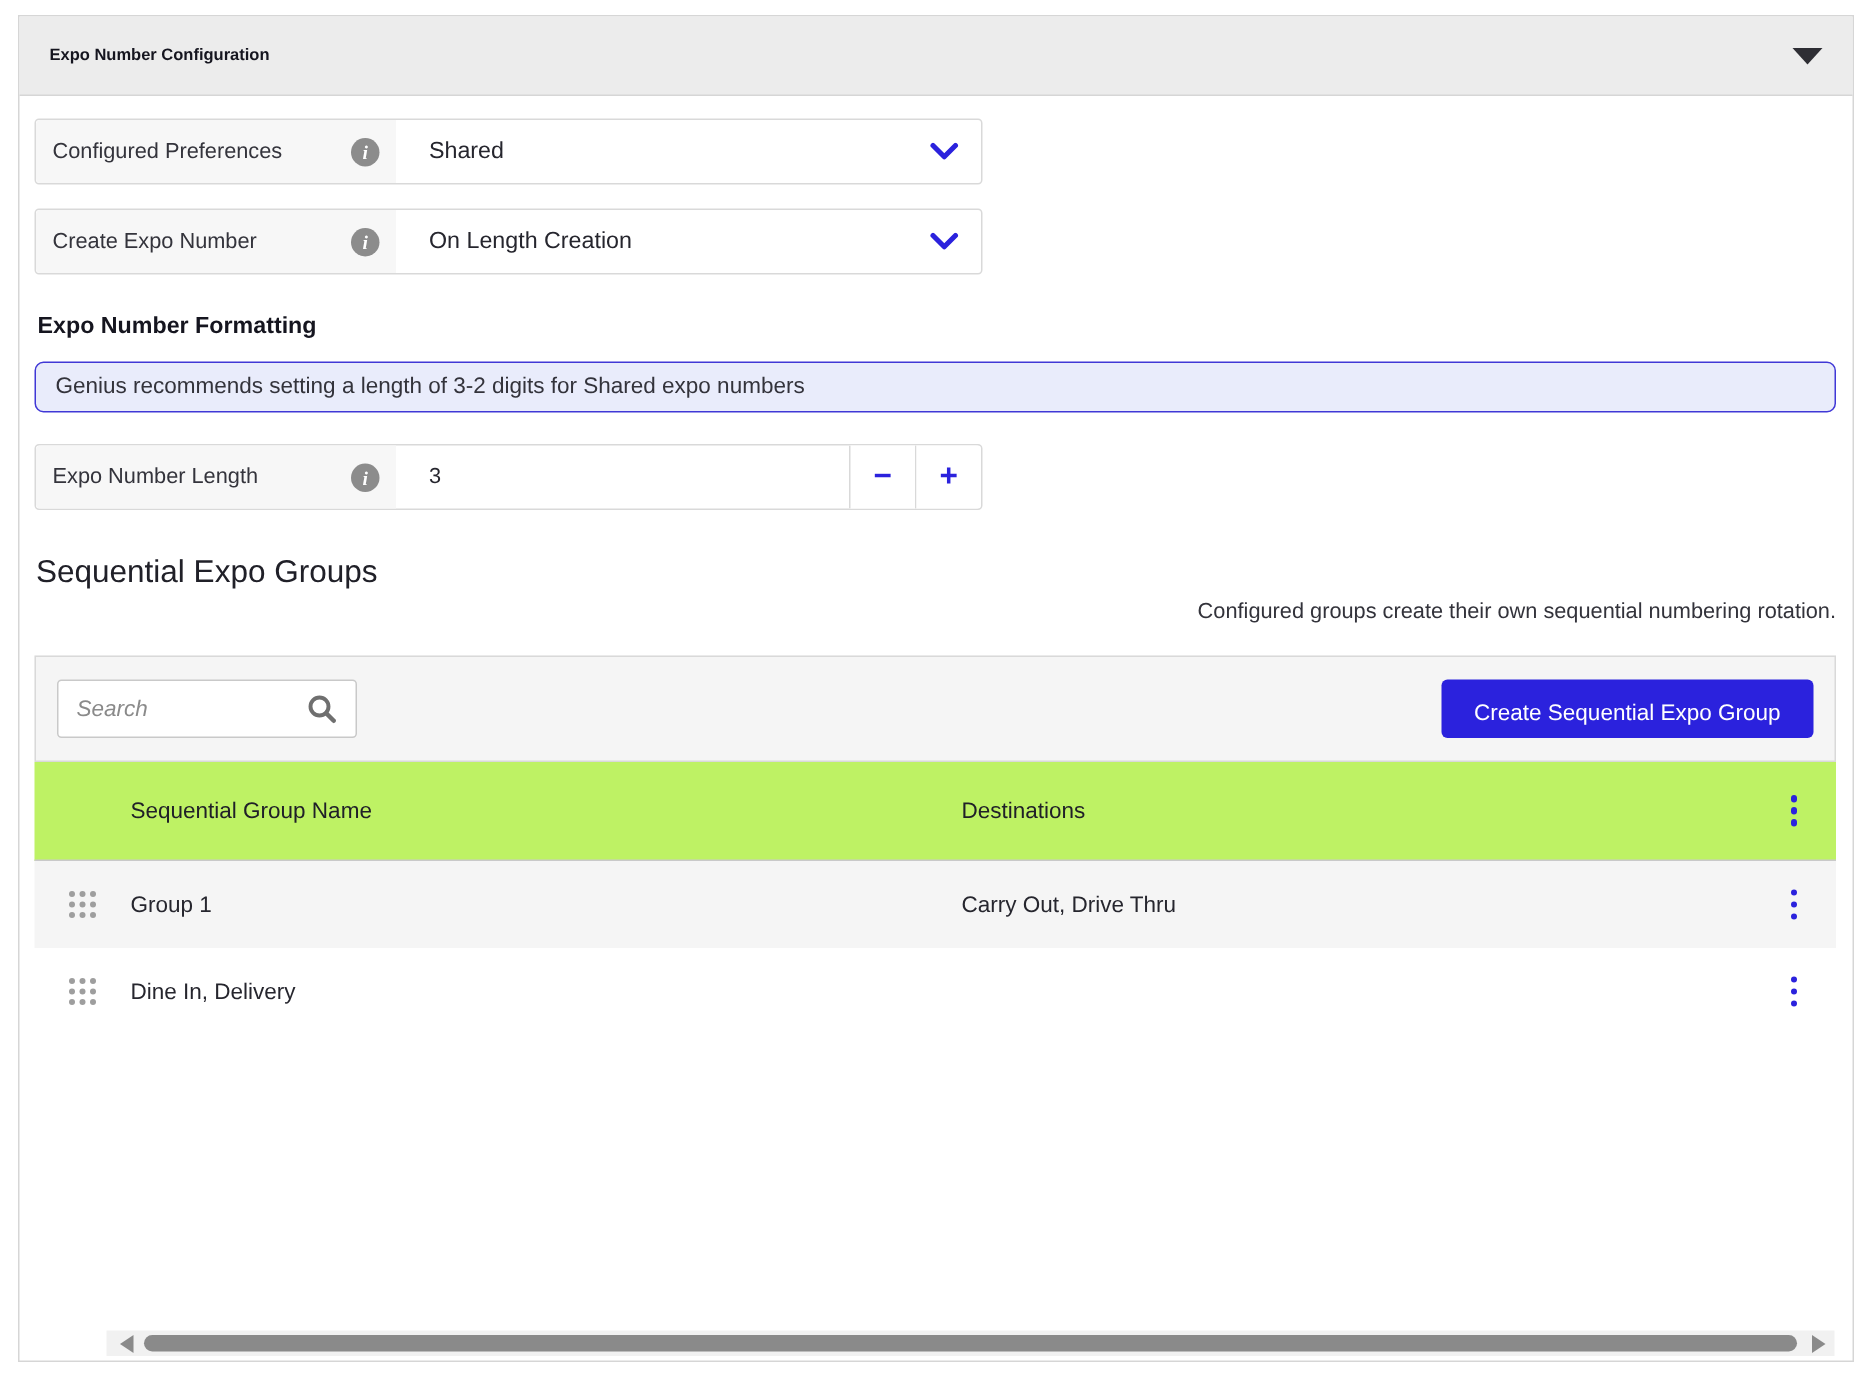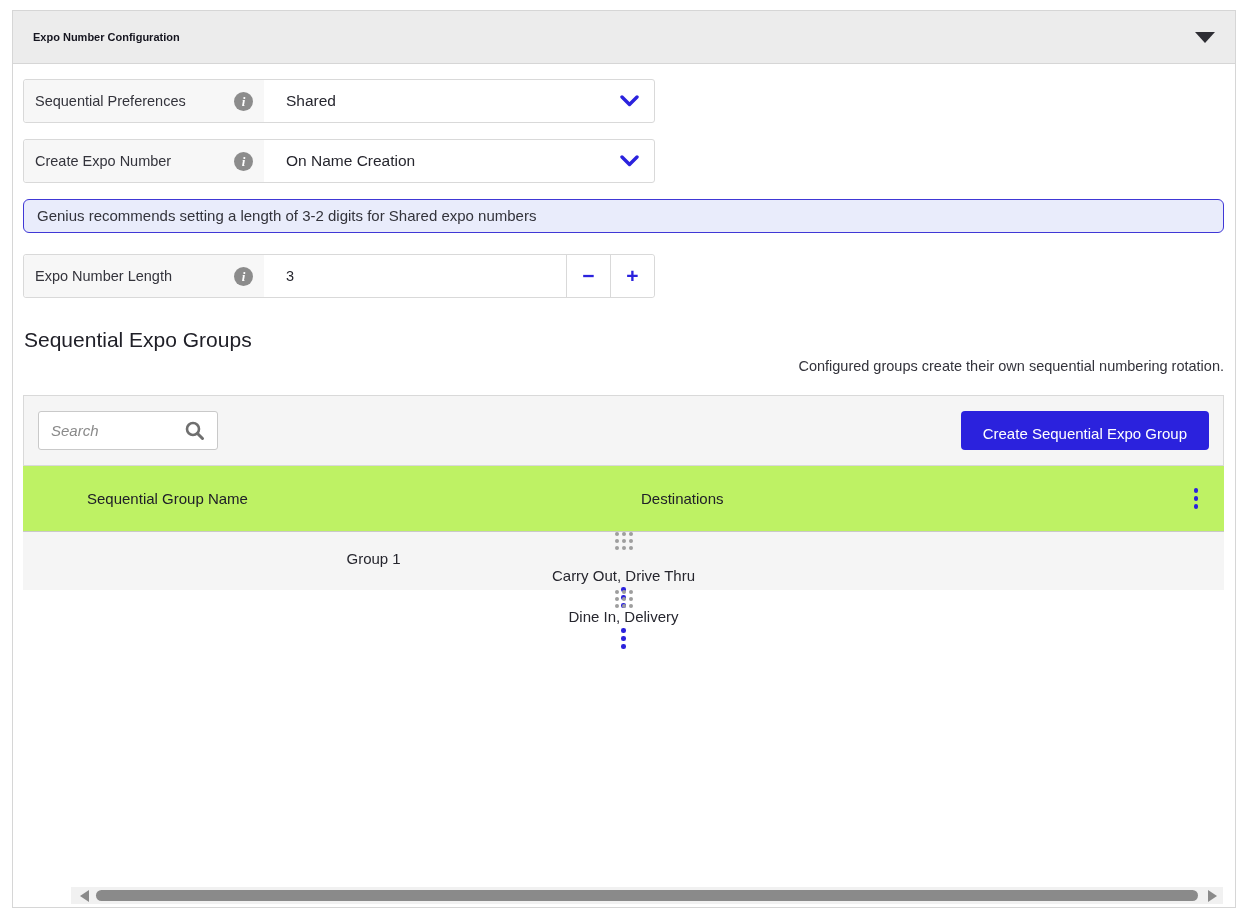--- a/index.html
+++ b/index.html
@@ -67,41 +67,41 @@
     margin: 30px 0 6px 1px; }
   .groups-sub { font-size: 14.5px; color: #33333b; margin-bottom: 21px; text-align: right; }
 
   
   .toolbar {
     border: 1px solid #d9d9d9; background: #f5f5f5; height: 71px;
     display: flex; align-items: center; justify-content: space-between;
     padding: 0 14px;
   }
   .search-box {
-    width: 180px; height: 39px; background: #fff; border: 1px solid #c9c9c9;
+    width: 200px; height: 39px; background: #fff; border: 1px solid #c9c9c9;
     border-radius: 3px; display: flex; align-items: center; padding: 0 12px;
   }
   .search-box input {
     border: none; outline: none; flex: 1; min-width: 0; font-size: 15px;
     font-style: italic; color: #555; background: transparent;
     font-family: "Liberation Sans", sans-serif;
   }
   .search-box input::placeholder { color: #8a8a8a; font-style: italic; }
   .create-btn {
     height: 39px; padding: 14px 22px; background: #2b22dd; color: #fff;
     border: none; border-radius: 4px; font-size: 15px; cursor: pointer;
     font-family: "Liberation Sans", sans-serif;
     text-align: right;
   }
 
   
   .trow { display: flex; align-items: center; }
   .thead { height: 66px; background: #bef264; border-bottom: 1px solid #c9c9c9;
     font-size: 15px; color: #202028; }
-  .drow { height: 58px; font-size: 15px; color: #26262e; flex-direction: column; }
+  .drow { height: 58px; font-size: 15px; color: #26262e; }
   .drow.alt { background: #f5f5f5; }
   .col-drag { width: 64px; display: flex; justify-content: center; }
   .col-name { width: 554px; }
   .col-dest { flex: 1; }
   .col-menu { width: 56px; display: flex; justify-content: center; }
 
   .drag-handle { display: grid; grid-template-columns: repeat(3, 4px);
     gap: 3px; cursor: grab; }
   .drag-handle i { width: 4px; height: 4px; background: #9e9e9e;
     border-radius: 50%; }
@@ -136,44 +136,45 @@
 
   <div class="panel-header">
     <span class="panel-title">Expo Number Configuration</span>
     <span class="caret-down"></span>
   </div>
 
   <div class="panel-body">
 
     <div class="field-row">
       <div class="label-cell">
-        <span class="field-label">Sequential Preferences</span>
+        <span class="field-label">Configured Preferences</span>
         <span class="info-icon">i</span>
       </div>
       <div class="value-cell">
         <span>Shared</span>
         <svg class="chevron" width="19" height="12" viewBox="0 0 19 12">
           <polyline points="2,2 9.5,9.5 17,2" fill="none" stroke="#2b22dd" stroke-width="3.4" stroke-linecap="round" stroke-linejoin="round"></polyline>
         </svg>
       </div>
     </div>
 
     <div class="field-row">
       <div class="label-cell">
         <span class="field-label">Create Expo Number</span>
         <span class="info-icon">i</span>
       </div>
       <div class="value-cell">
-        <span>On Name Creation</span>
+        <span>On Length Creation</span>
         <svg class="chevron" width="19" height="12" viewBox="0 0 19 12">
           <polyline points="2,2 9.5,9.5 17,2" fill="none" stroke="#2b22dd" stroke-width="3.4" stroke-linecap="round" stroke-linejoin="round"></polyline>
         </svg>
       </div>
     </div>
 
+    <div class="section-label">Expo Number Formatting</div>
 
     <div class="banner">
       <span>Genius recommends setting a length of 3-2 digits for Shared expo numbers</span>
     </div>
 
     <div class="field-row" style="margin-bottom:0;">
       <div class="label-cell">
         <span class="field-label">Expo Number Length</span>
         <span class="info-icon">i</span>
       </div>

